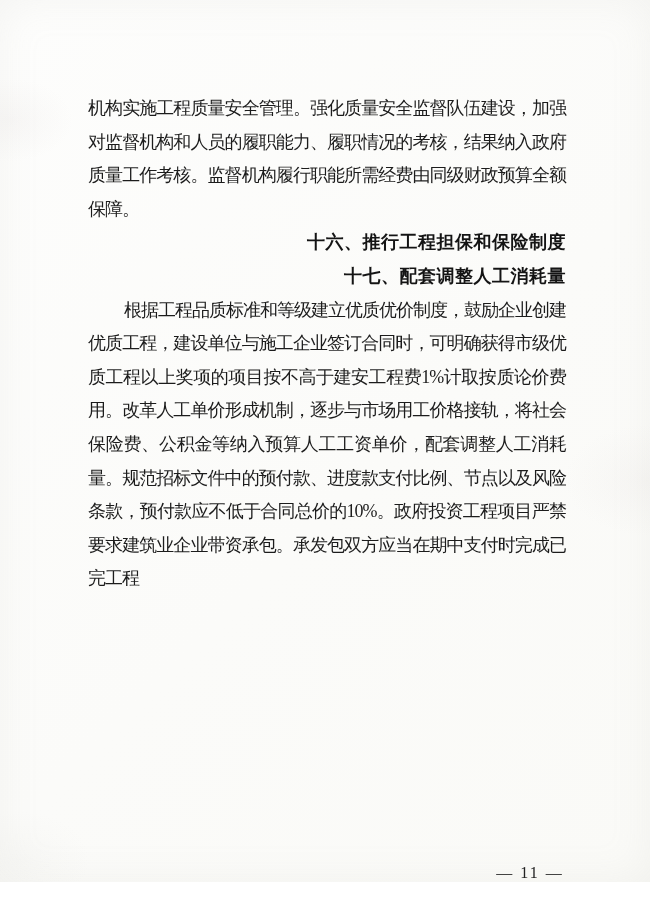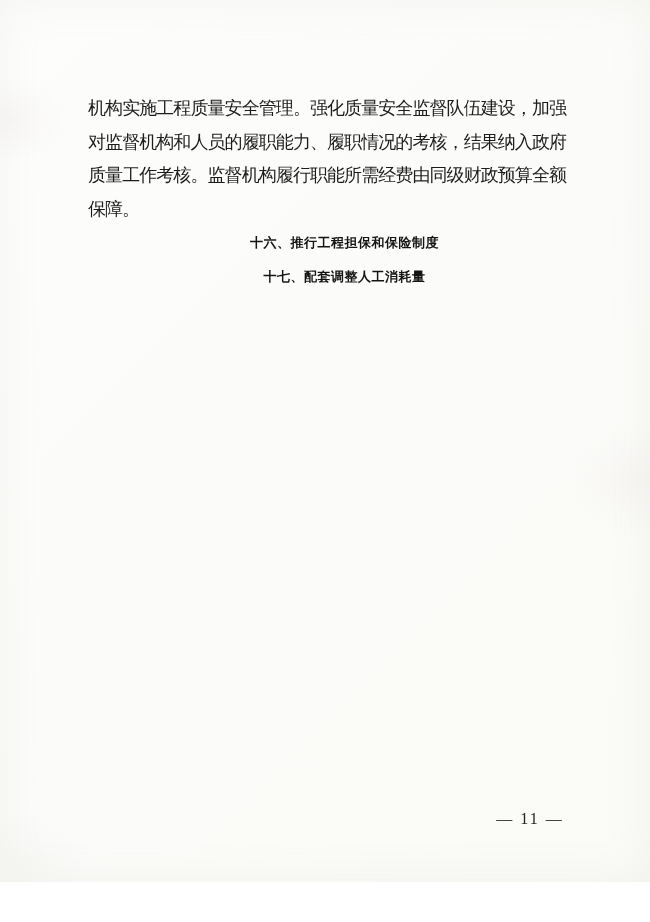--- a/index.html
+++ b/index.html
@@ -47,42 +47,43 @@
     margin: 0;
     text-indent: 36px;
   }
   .para.no-indent {
     text-indent: 0;
   }
   .heading {
     margin: 0;
     font-family: "Liberation Sans", "DejaVu Sans", sans-serif;
     font-weight: bold;
-    font-size: 13px;
+    font-size: 18px;
     line-height: 33.6px;
     text-indent: 35px;
     letter-spacing: 0.5px;
-    text-align: center;
+    text-align: right;
     color: #141414;
   }
   .page-number {
     position: absolute;
-    top: 810px;
+    top: 864px;
     left: 470px;
     width: 120px;
     text-align: center;
     font-family: "Liberation Serif", "DejaVu Serif", serif;
     font-size: 16px;
     letter-spacing: 2px;
     color: #222222;
   }
 </style>
 </head>
 <body>
 
 <div class="page">
   <div class="content">
     <p class="para no-indent">机构实施工程质量安全管理。强化质量安全监督队伍建设，加强对监督机构和人员的履职能力、履职情况的考核，结果纳入政府质量工作考核。监督机构履行职能所需经费由同级财政预算全额保障。</p>
     <h2 class="heading">十六、推行工程担保和保险制度</h2>
     <h2 class="heading">十七、配套调整人工消耗量</h2>
+    <p class="para">根据工程品质标准和等级建立优质优价制度，鼓励企业创建优质工程，建设单位与施工企业签订合同时，可明确获得市级优质工程以上奖项的项目按不高于建安工程费1%计取按质论价费用。改革人工单价形成机制，逐步与市场用工价格接轨，将社会保险费、公积金等纳入预算人工工资单价，配套调整人工消耗量。规范招标文件中的预付款、进度款支付比例、节点以及风险条款，预付款应不低于合同总价的10%。政府投资工程项目严禁要求建筑业企业带资承包。承发包双方应当在期中支付时完成已完工程</p>
   </div>
   <div class="page-number">— 11 —</div>
 </div>
 
 </body></html>

